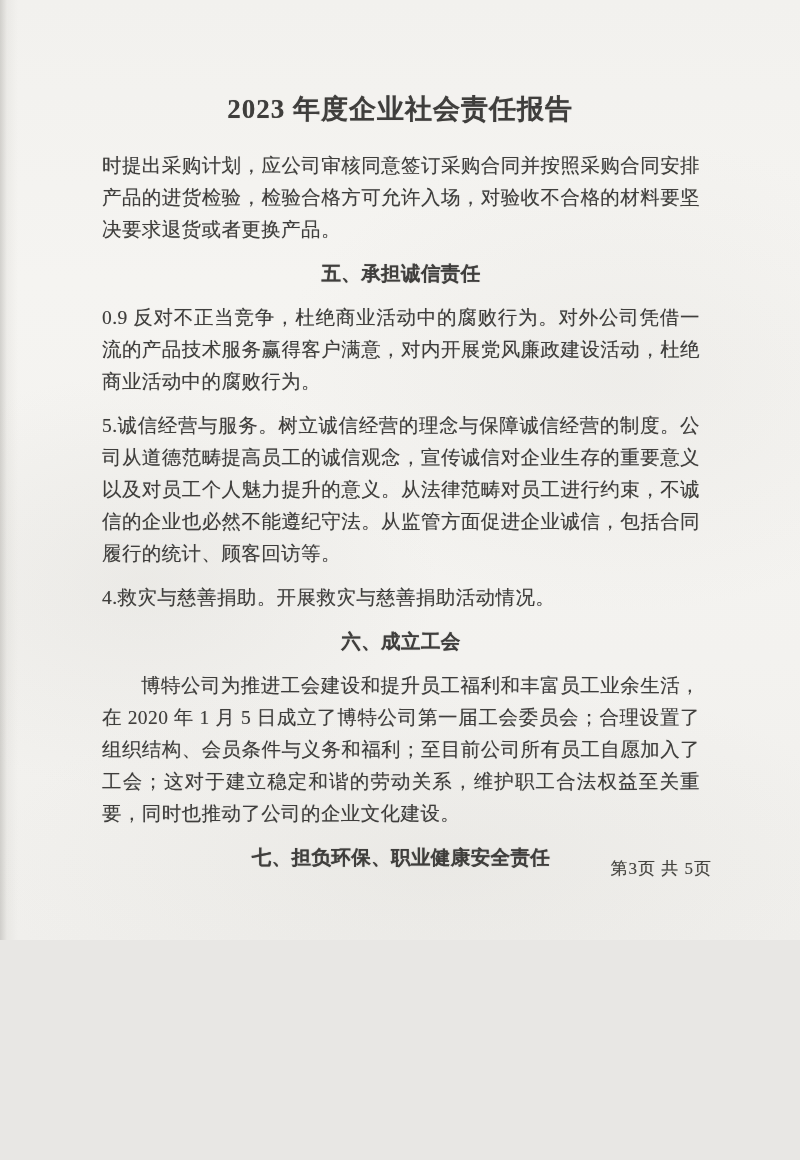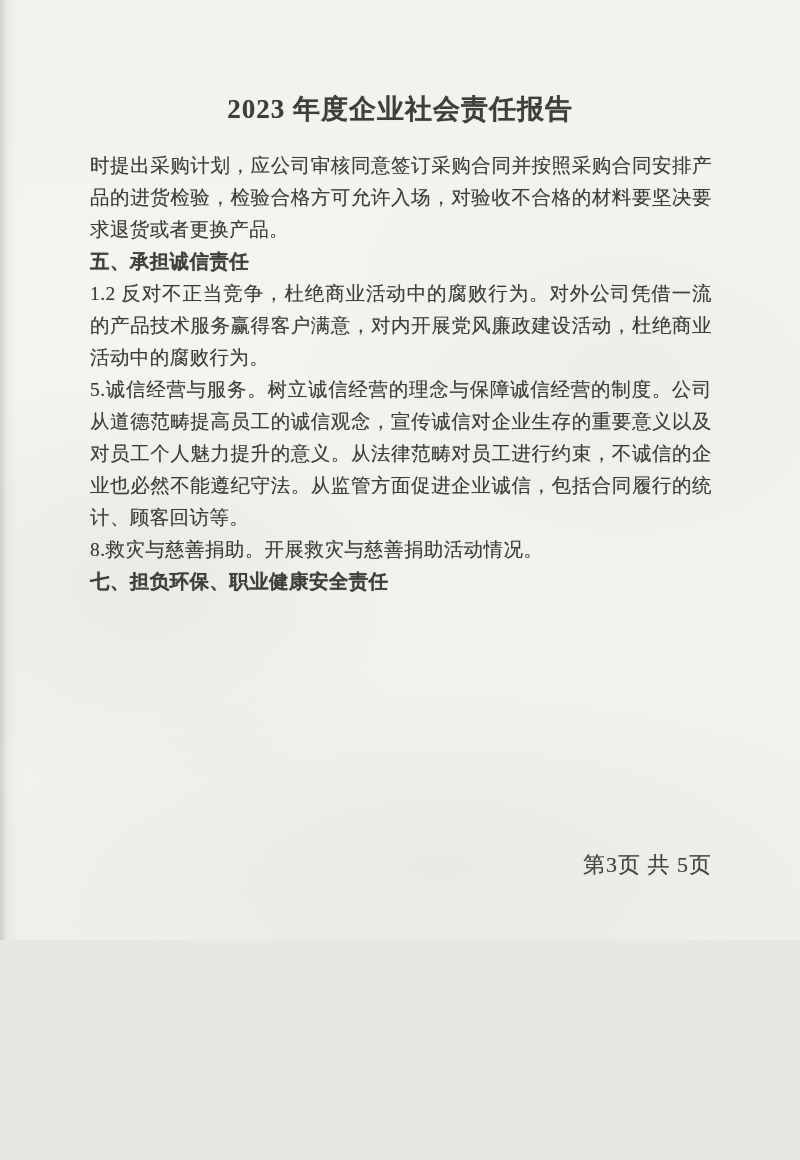--- a/index.html
+++ b/index.html
@@ -33,50 +33,52 @@
   }
   .content {
     margin: 21px 88px 0 90px;
     width: 622px;
     font-size: 19.5px;
     line-height: 32px;
     letter-spacing: 0.4px;
     text-align: justify;
     text-shadow: 0 0 0.7px rgba(63,62,60,0.45);
   }
-  .content .para { margin: 0; }
+  .content .para { margin: 12px; }
   .content .heading {
     margin: 0;
     font-weight: 700;
-    text-align: left;
+    text-align: center;
     text-shadow: 0 0 0.9px rgba(50,49,47,0.6);
   }
   .content .indent-first { text-indent: 2em; }
   .footer {
     position: absolute;
     right: 88px;
     bottom: 60px;
-    font-size: 22px;
+    font-size: 17px;
     letter-spacing: 1px;
     color: #45443f;
     text-shadow: 0 0 0.7px rgba(63,62,60,0.45);
   }
 </style>
 </head>
 <body>
 
 <div class="page">
 
   <div class="title">2023 年度企业社会责任报告</div>
 
   <div class="content">
     <p class="para">时提出采购计划，应公司审核同意签订采购合同并按照采购合同安排产品的进货检验，检验合格方可允许入场，对验收不合格的材料要坚决要求退货或者更换产品。</p>
     <p class="heading">五、承担诚信责任</p>
-    <p class="para">1.2 反对不正当竞争，杜绝商业活动中的腐败行为。对外公司凭借一流的产品技术服务赢得客户满意，对内开展党风廉政建设活动，杜绝商业活动中的腐败行为。</p>
+    <p class="para">0.9 反对不正当竞争，杜绝商业活动中的腐败行为。对外公司凭借一流的产品技术服务赢得客户满意，对内开展党风廉政建设活动，杜绝商业活动中的腐败行为。</p>
     <p class="para">5.诚信经营与服务。树立诚信经营的理念与保障诚信经营的制度。公司从道德范畴提高员工的诚信观念，宣传诚信对企业生存的重要意义以及对员工个人魅力提升的意义。从法律范畴对员工进行约束，不诚信的企业也必然不能遵纪守法。从监管方面促进企业诚信，包括合同履行的统计、顾客回访等。</p>
-    <p class="para">8.救灾与慈善捐助。开展救灾与慈善捐助活动情况。</p>
+    <p class="para">4.救灾与慈善捐助。开展救灾与慈善捐助活动情况。</p>
+    <p class="heading">六、成立工会</p>
+    <p class="para indent-first">博特公司为推进工会建设和提升员工福利和丰富员工业余生活，在 2020 年 1 月 5 日成立了博特公司第一届工会委员会；合理设置了组织结构、会员条件与义务和福利；至目前公司所有员工自愿加入了工会；这对于建立稳定和谐的劳动关系，维护职工合法权益至关重要，同时也推动了公司的企业文化建设。</p>
     <p class="heading">七、担负环保、职业健康安全责任</p>
 
   </div>
 
   <div class="footer">第3页 共 5页</div>
 
 </div>
 
 </body></html>

